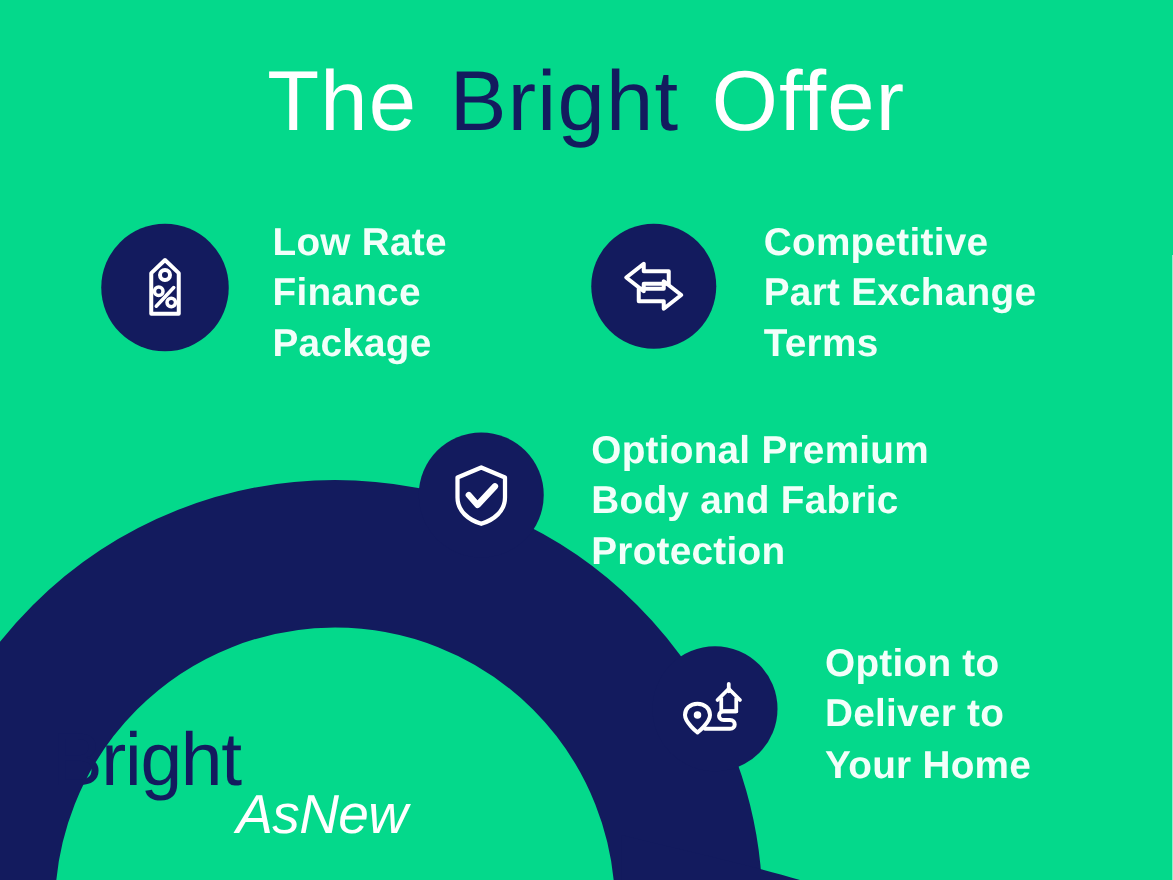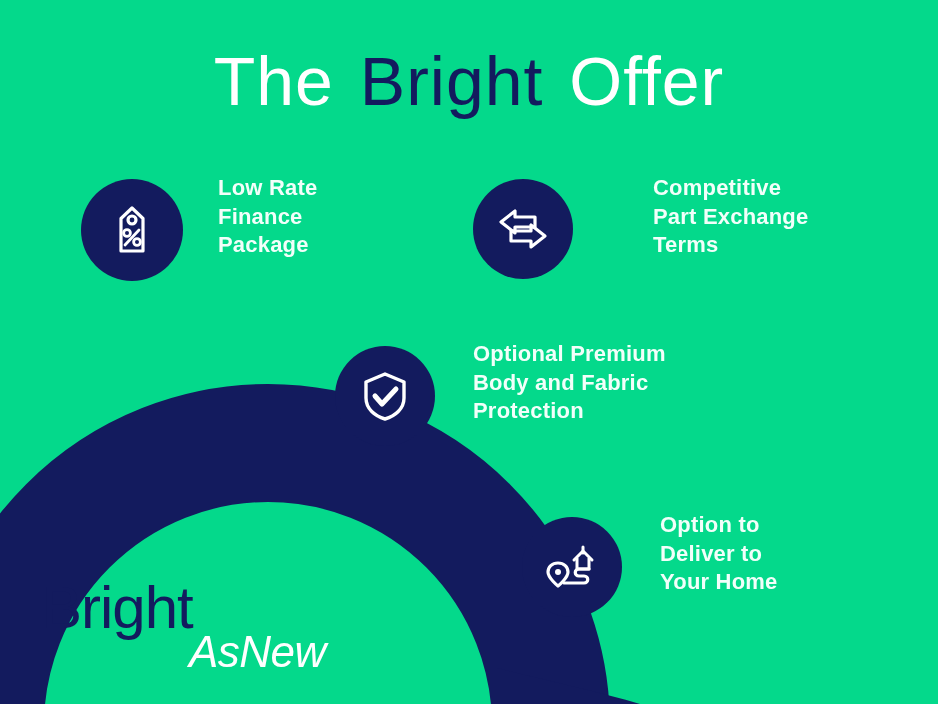--- a/index.html
+++ b/index.html
@@ -59,32 +59,32 @@
     position: relative;
     flex: 0 0 auto;
     border-radius: 50%;
     background: #131b5e;
     display: flex;
     align-items: center;
     justify-content: center;
   }
   .feature-text {
     color: #f2fffa;
-    font-size: 22px;
+    font-size: 31px;
     font-weight: bold;
     line-height: 1.3;
     letter-spacing: 0.2px;
     white-space: pre-line;
   }
 
   #feature-0 { left: 81px;  top: 179px; }
   #feature-0 .icon-badge { width: 102px; height: 102px; }
   #feature-0 .feature-text { margin-left: 35px; margin-top: -5px; }
 
-  #feature-1 { left: 473px; top: 179px; gap: 42px; }
+  #feature-1 { left: 473px; top: 179px; }
   #feature-1 .icon-badge { width: 100px; height: 100px; }
   #feature-1 .feature-text { margin-left: 38px; margin-top: -5px; }
 
   #feature-2 { left: 335px; top: 346px; }
   #feature-2 .icon-badge { width: 100px; height: 100px; }
   #feature-2 .feature-text { margin-left: 38px; margin-top: -6px; }
 
   #feature-3 { left: 522px; top: 517px; }
   #feature-3 .icon-badge { width: 100px; height: 100px; }
   #feature-3 .feature-text { margin-left: 38px; margin-top: -6px; }

